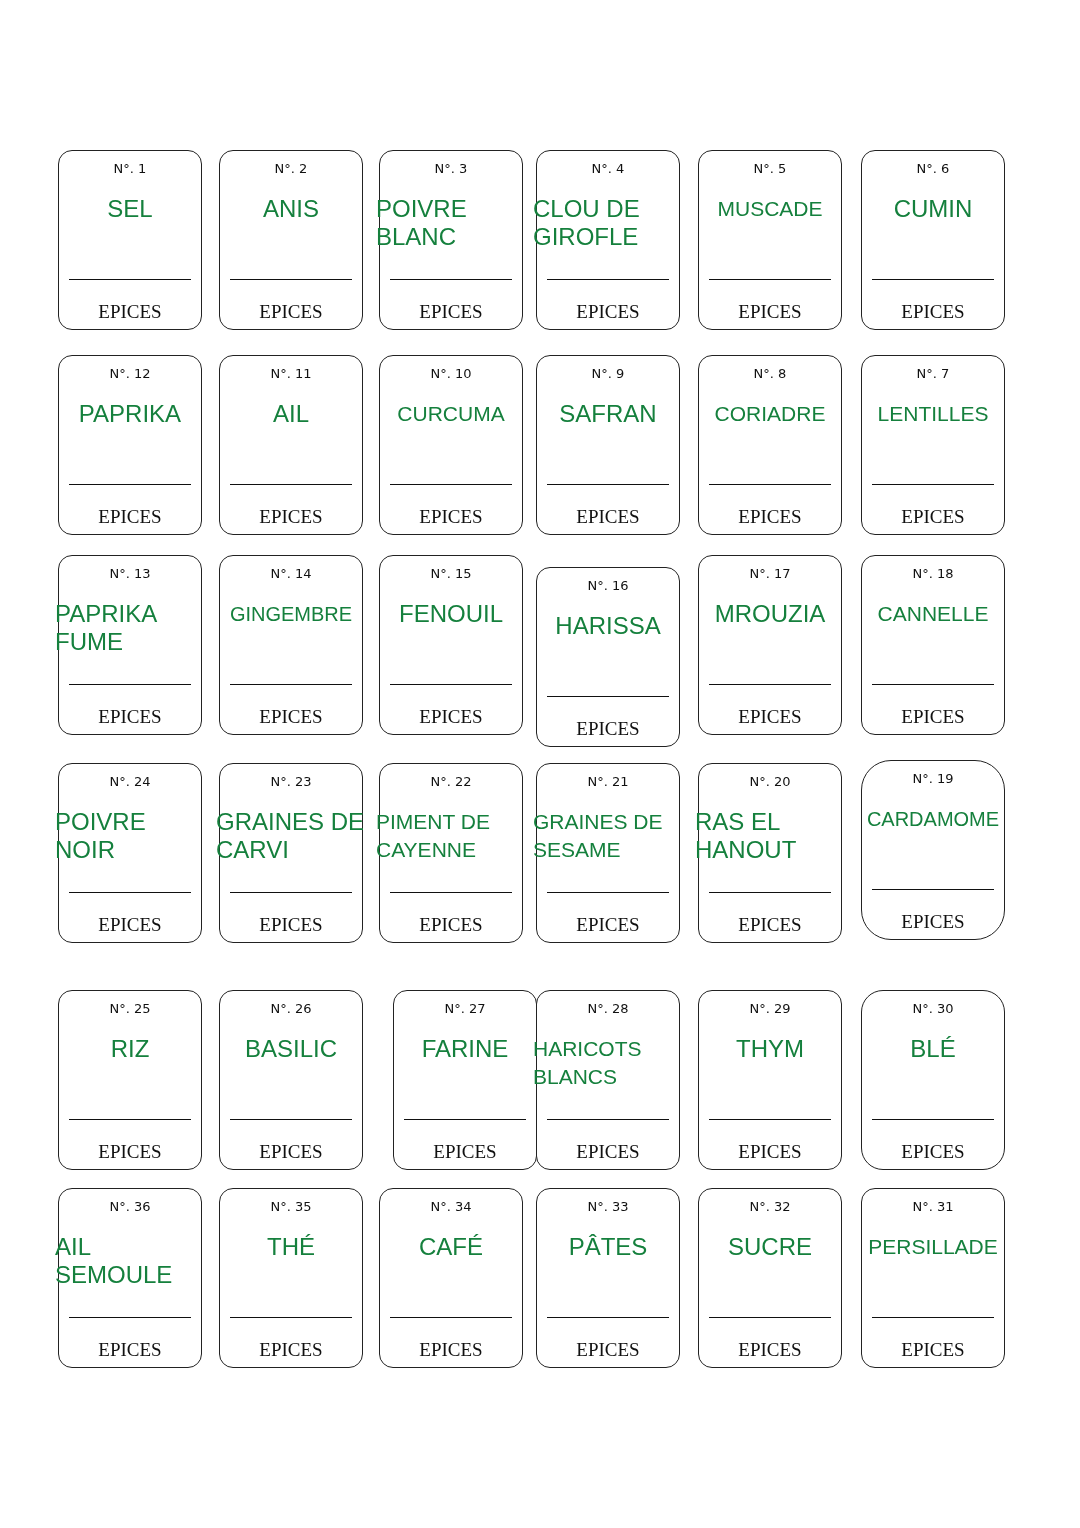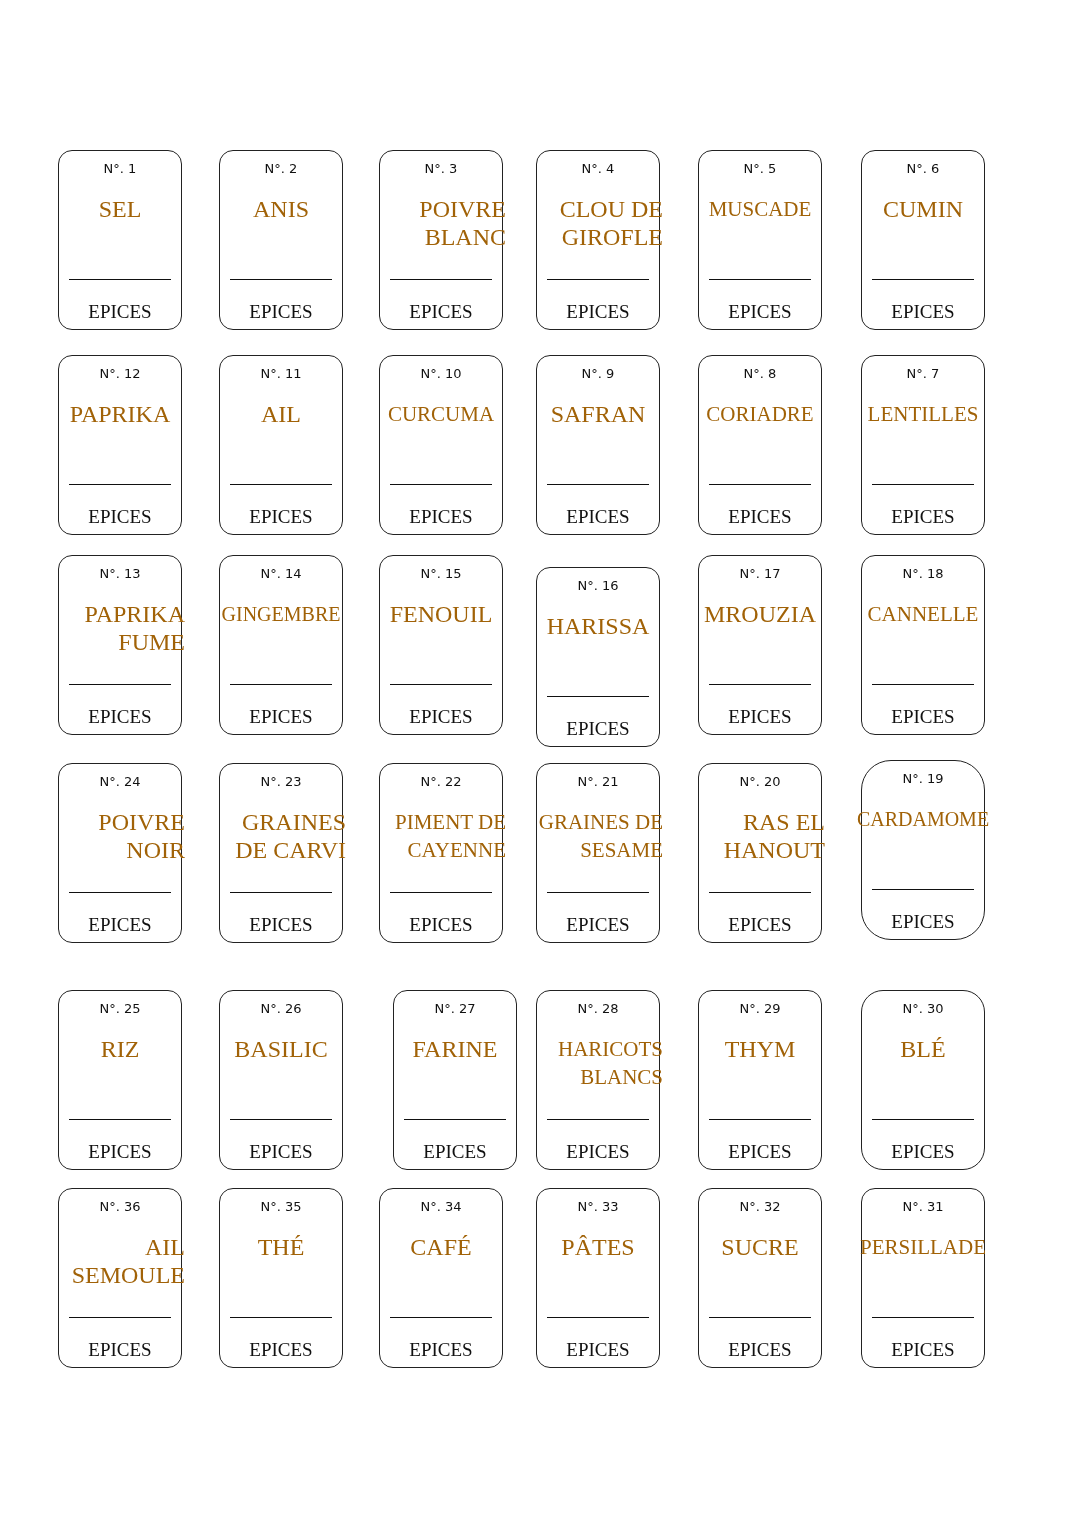--- a/index.html
+++ b/index.html
@@ -1,29 +1,29 @@
 <!DOCTYPE html>
 <html><head>
 <meta charset="utf-8">
 <style>
   html, body { margin:0; padding:0; background:#ffffff; }
   body { width:1080px; height:1528px; position:relative; overflow:hidden; }
   .card {
-    position:absolute; width:124px; height:180px;
+    position:absolute; width:144px; height:180px;
     border:1.4px solid #222; border-radius:14px; box-sizing:border-box;
     background:#fff;
   }
   .num {
     position:absolute; top:10px; left:0; right:0; text-align:center;
     font-family:"DejaVu Sans", sans-serif; font-size:13px; color:#111;
   }
   .name {
     position:absolute; top:44px; left:-4px; right:-4px; height:88px;
-    display:flex; align-items:flex-start; justify-content:center; text-align:right;
-    font-family:Liberation Serif, serif; font-size:24px; line-height:28px; color:#a16207;
+    display:flex; align-items:flex-start; justify-content:center; text-align:left;
+    font-family:Liberation Sans, sans-serif; font-size:24px; line-height:28px; color:#15803d;
   }
   .name.small { font-size:21px; }
   .name.xs { font-size:20px; }
   .rule {
     position:absolute; left:10px; right:10px; top:128px; height:0;
     border-top:1.4px solid #111;
   }
   .cat {
     position:absolute; top:150px; left:0; right:0; text-align:center;
     font-family:"Liberation Serif", serif; font-size:19px; color:#111;

